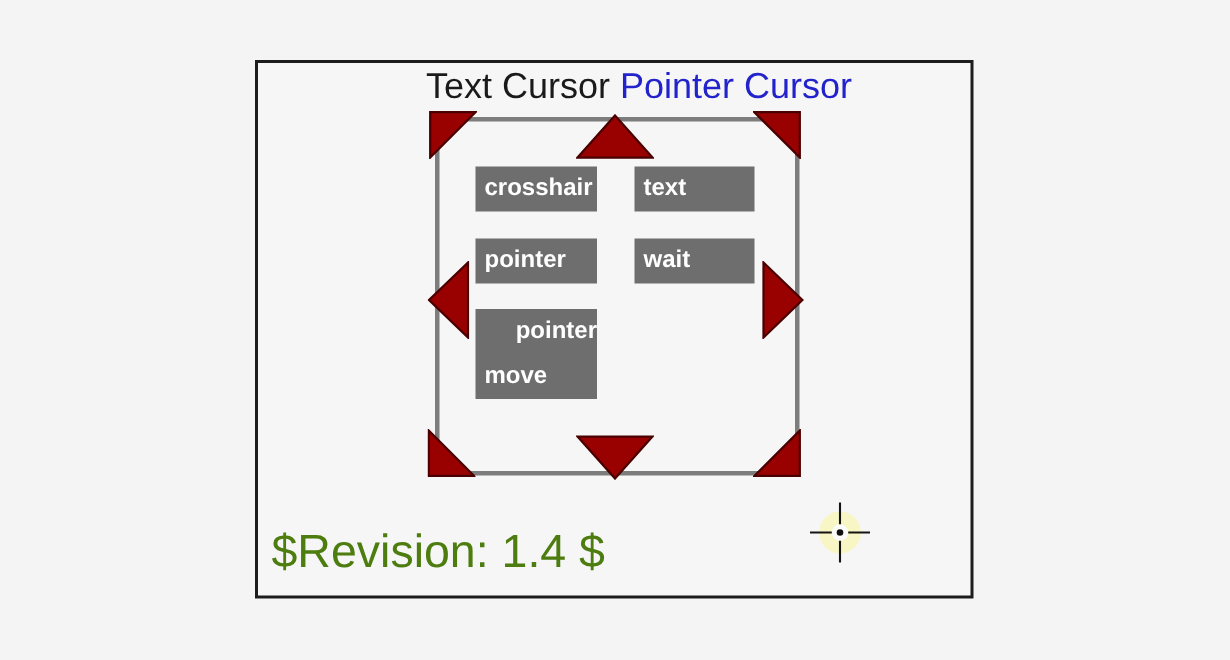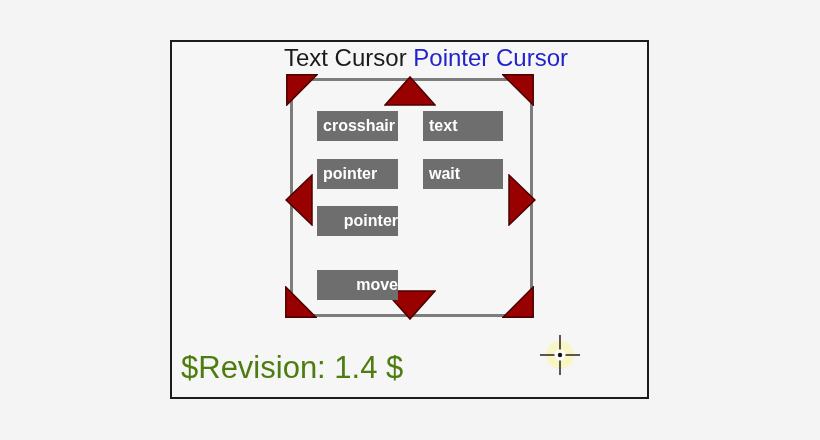--- a/index.html
+++ b/index.html
@@ -26,21 +26,21 @@
   .cursor-btn {
     position:absolute; height:30px; background:#6e6e6e; color:#ffffff;
     font-size:16px; font-weight:bold; line-height:30px; padding-left:6px;
     box-sizing:border-box;
   }
   .col-left  { left:317px; width:81px; }
   .col-right { left:423px; width:80px; }
   .row-1 { top:111px; }
   .row-2 { top:159px; }
   .row-3 { top:206px;text-align:right; }
-  .row-4 { top:270px;text-align:right; }
+  .row-4 { top:236px; }
   .revision {
     position:absolute; left:181px; top:350px;
     font-size:31px; color:#4d7c0f;
   }
   .crosshair-wrap { position:absolute; left:538px; top:333px; width:44px; height:44px; }
 </style>
 </head>
 <body>
 
 <div class="stage">

